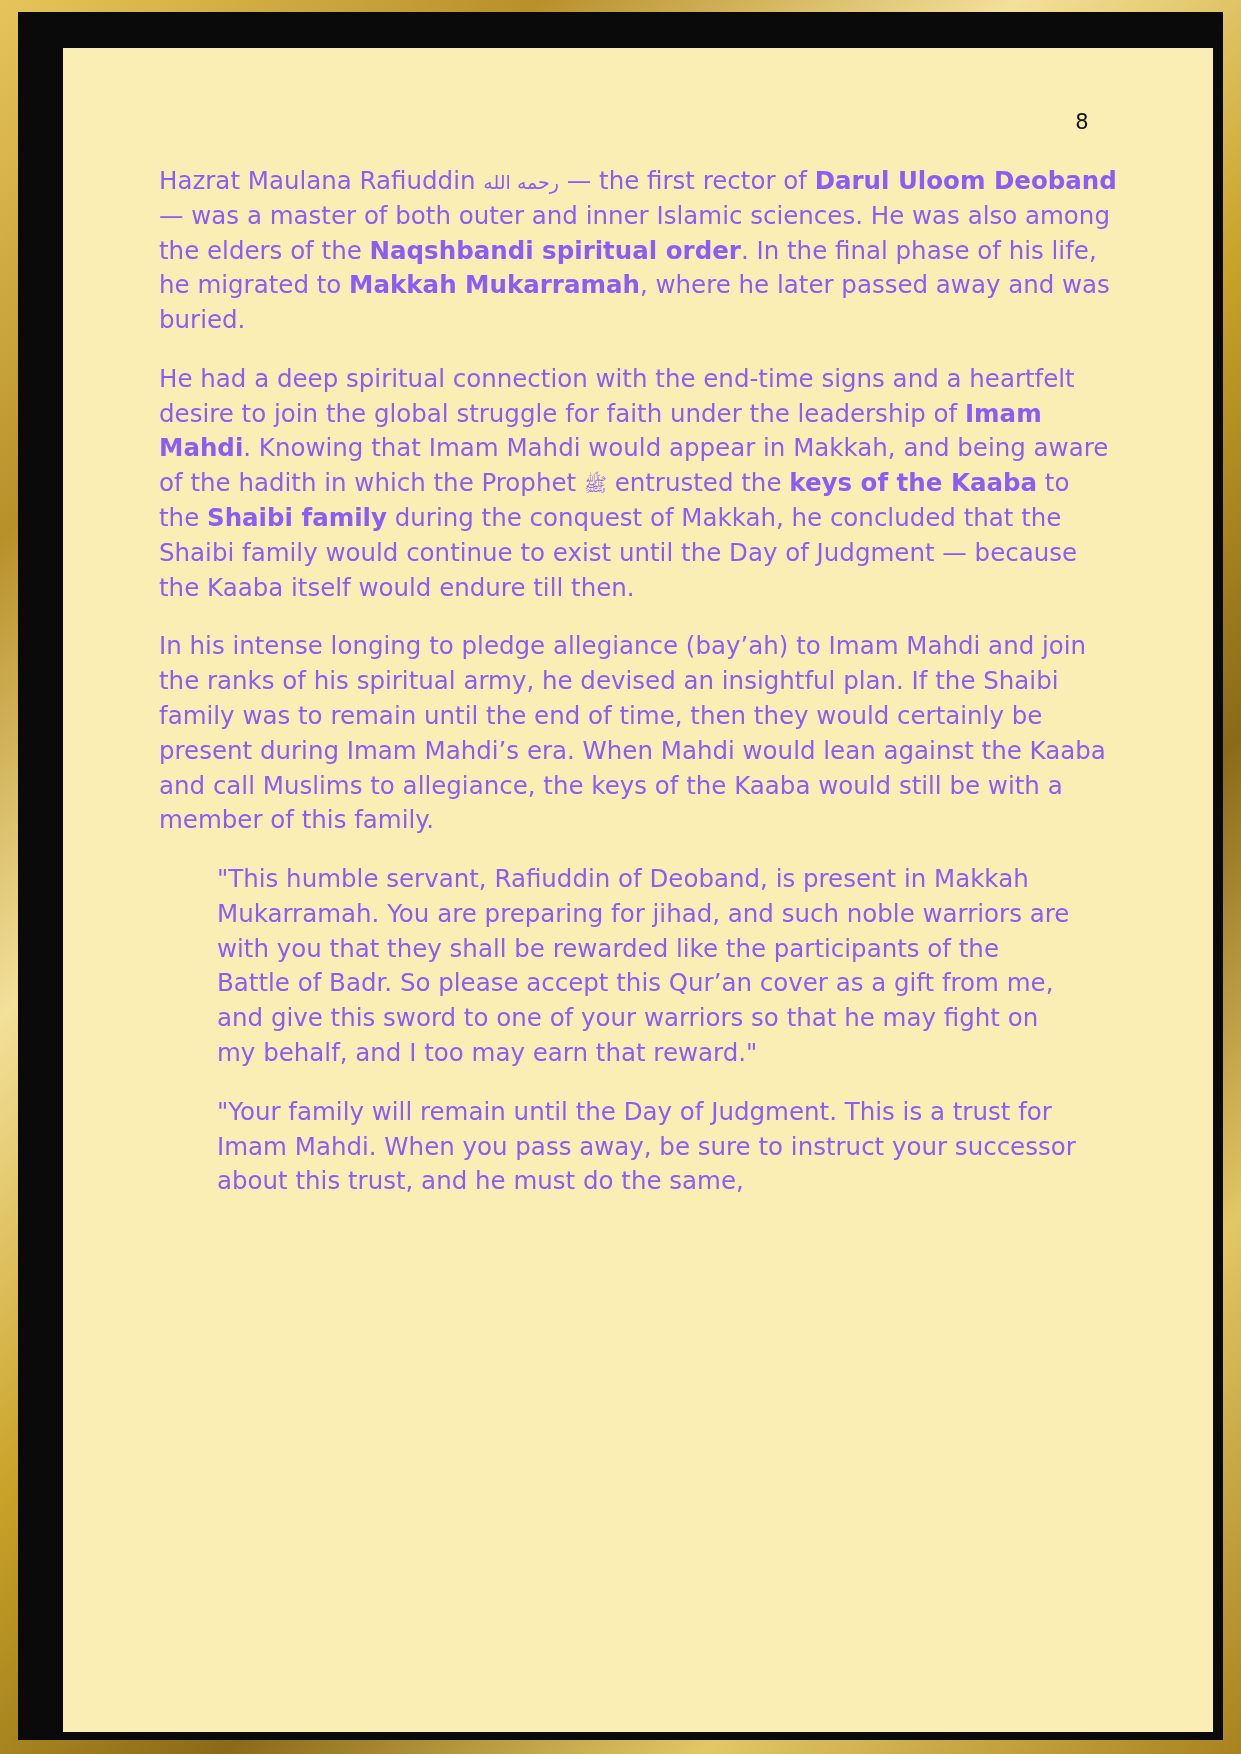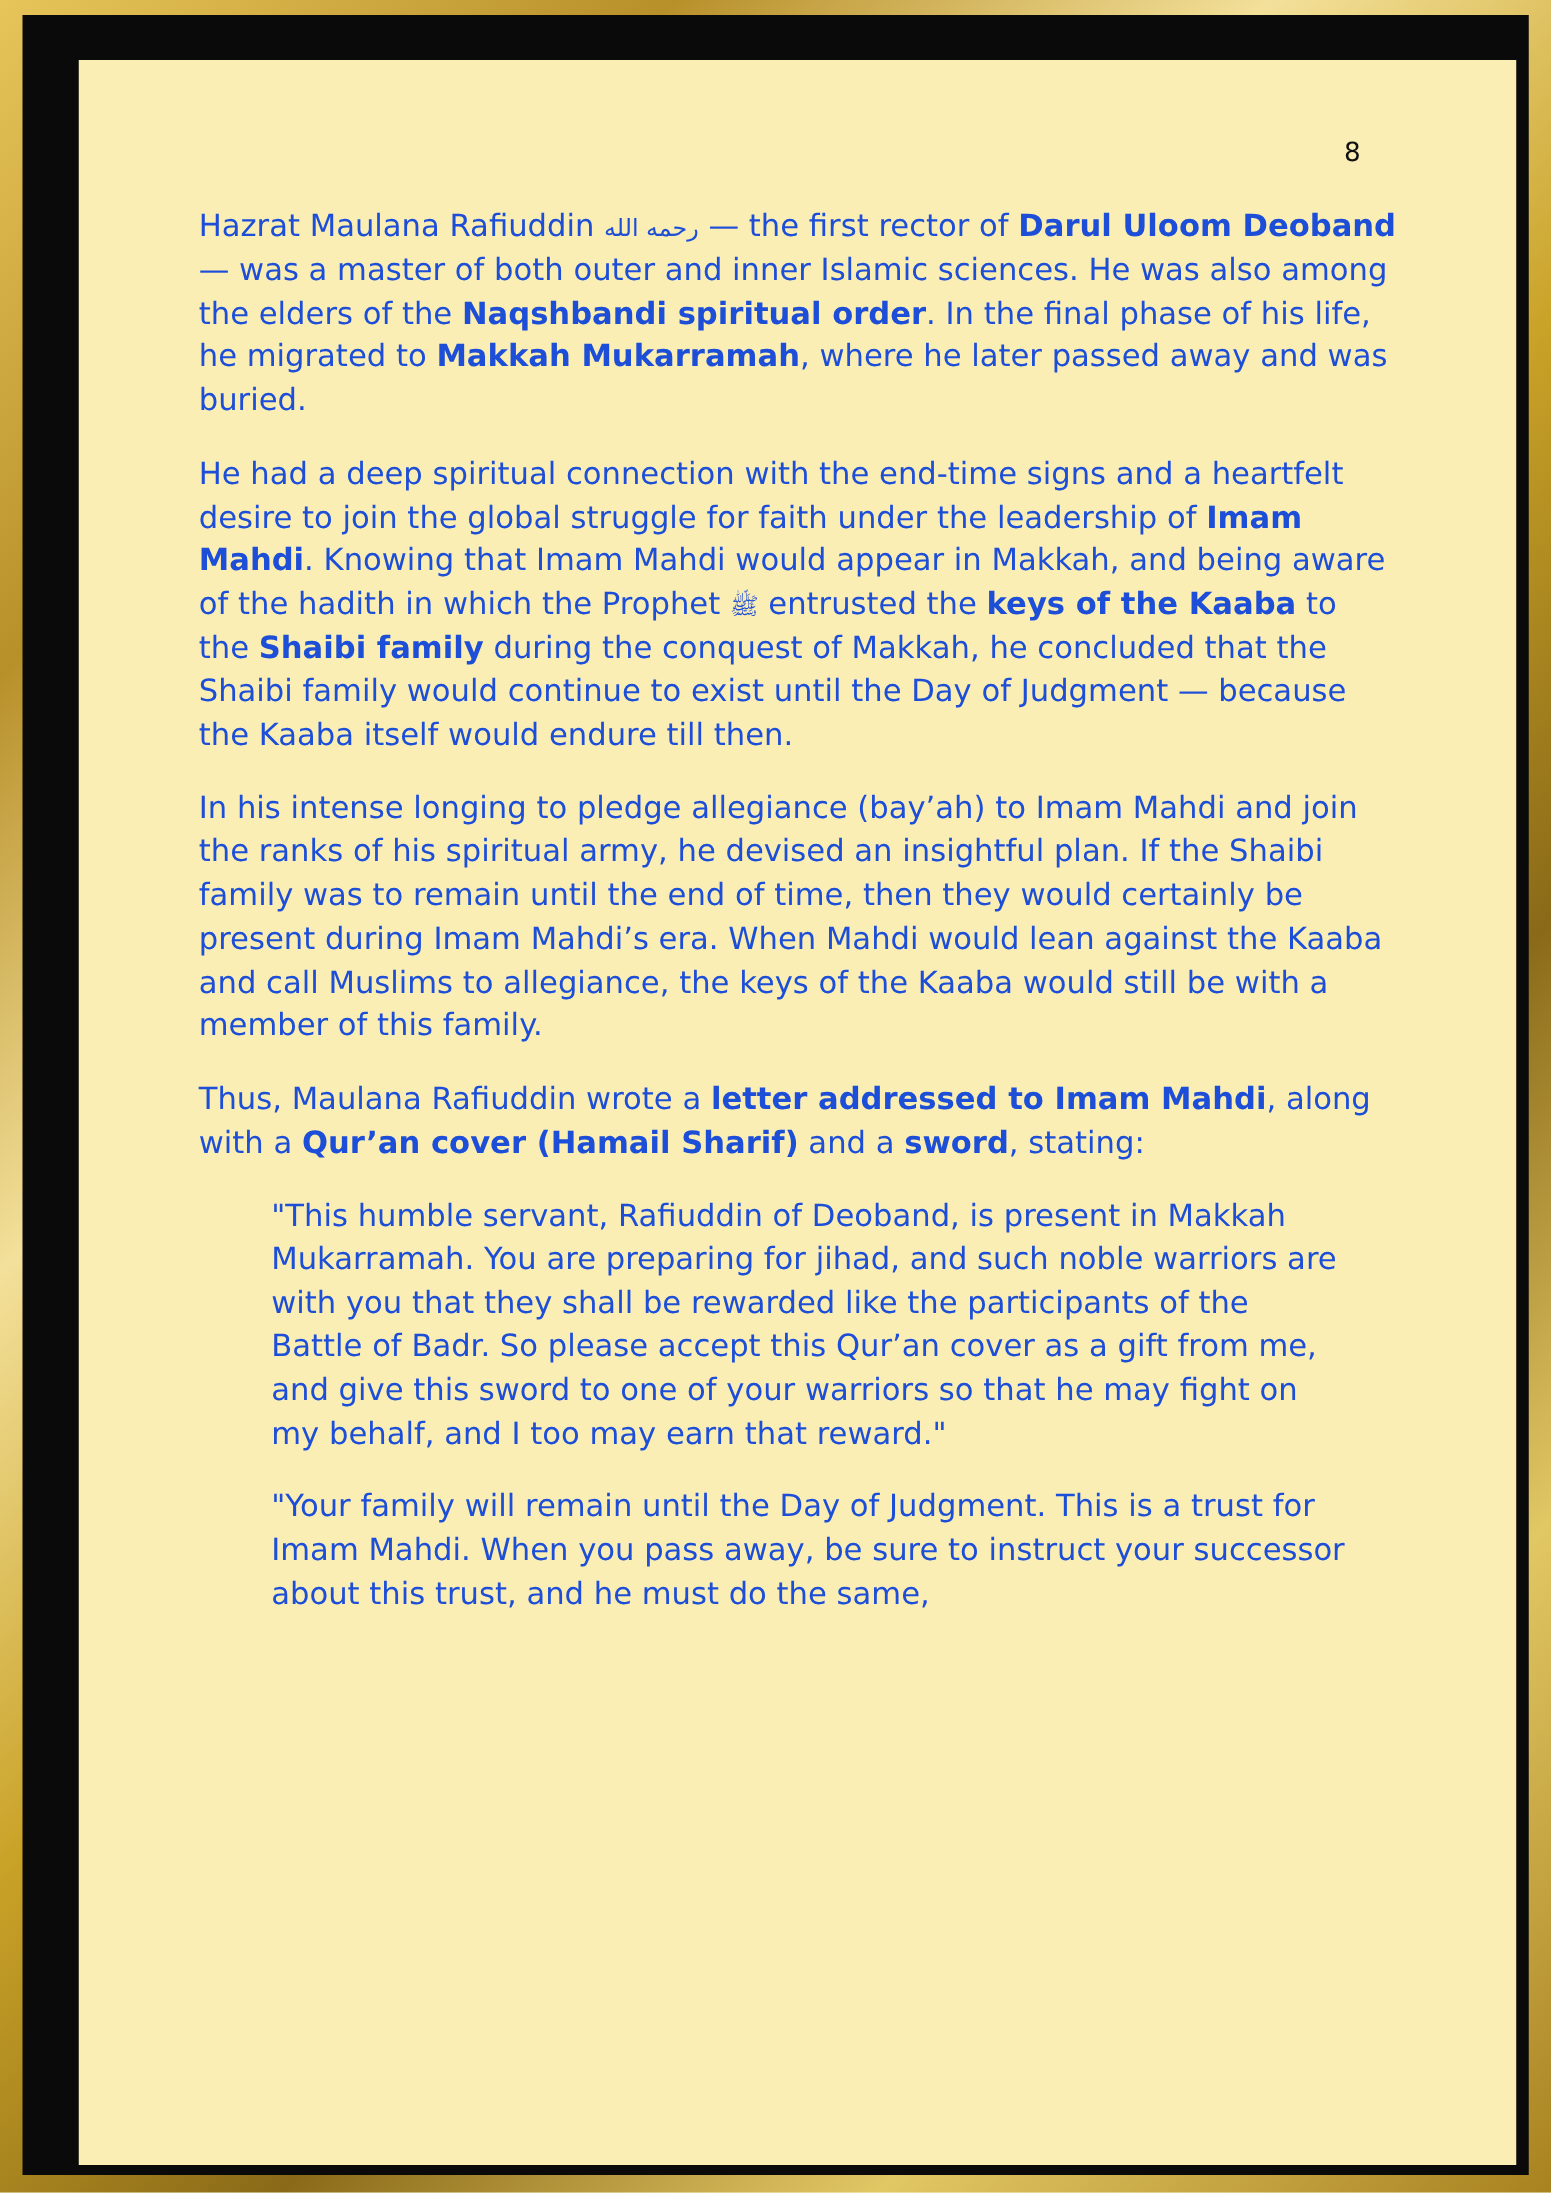--- a/index.html
+++ b/index.html
@@ -43,21 +43,21 @@
     overflow: hidden;
   }
   .page-number {
     text-align: right;
     font-size: 21px;
     color: #111;
     letter-spacing: 0.5px;
     margin: 0 28px 18px 0;
   }
   .content {
-    color: #1d4ed8;
+    color: #8b5cf6;
     font-size: 24.5px;
     line-height: 1.42;
     margin-top: 30px;
   }
   .content p {
     margin: 0 0 24px 0;
   }
   .content p:last-child {
     margin-bottom: 0;
   }
@@ -80,19 +80,18 @@
 <body>
 
 <div class="gold-frame">
   <div class="black-frame">
     <div class="page">
       <div class="page-number">8</div>
       <div class="content" id="content">
           <p class=""><span>Hazrat Maulana Rafiuddin </span><span class="ar">رحمه الله</span><span> — the first rector of </span><span class="b">Darul Uloom Deoband</span><span> — was a master of both outer and inner Islamic sciences. He was also among the elders of the </span><span class="b">Naqshbandi spiritual order</span><span>. In the final phase of his life, he migrated to </span><span class="b">Makkah Mukarramah</span><span>, where he later passed away and was buried.</span></p>
           <p class=""><span>He had a deep spiritual connection with the end-time signs and a heartfelt desire to join the global struggle for faith under the leadership of </span><span class="b">Imam Mahdi</span><span>. Knowing that Imam Mahdi would appear in Makkah, and being aware of the hadith in which the Prophet </span><span class="ar">ﷺ</span><span> entrusted the </span><span class="b">keys of the Kaaba</span><span> to the </span><span class="b">Shaibi family</span><span> during the conquest of Makkah, he concluded that the Shaibi family would continue to exist until the Day of Judgment — because the Kaaba itself would endure till then.</span></p>
           <p class=""><span>In his intense longing to pledge allegiance (bay’ah) to Imam Mahdi and join the ranks of his spiritual army, he devised an insightful plan. If the Shaibi family was to remain until the end of time, then they would certainly be present during Imam Mahdi’s era. When Mahdi would lean against the Kaaba and call Muslims to allegiance, the keys of the Kaaba would still be with a member of this family.</span></p>
-          <p class=""><span>Thus, Maulana Rafiuddin wrote a </span><span class="b">letter addressed to Imam Mahdi</span><span>, along with a </span><span class="b">Qur’an cover (Hamail Sharif)</span><span> and a </span><span class="b">sword</span><span>, stating:</span></p>
           <p class="quote"><span>"This humble servant, Rafiuddin of Deoband, is present in Makkah Mukarramah. You are preparing for jihad, and such noble warriors are with you that they shall be rewarded like the participants of the Battle of Badr. So please accept this Qur’an cover as a gift from me, and give this sword to one of your warriors so that he may fight on my behalf, and I too may earn that reward."</span></p>
           <p class="quote"><span>"Your family will remain until the Day of Judgment. This is a trust for Imam Mahdi. When you pass away, be sure to instruct your successor about this trust, and he must do the same,</span></p>
         </div>
     </div>
   </div>
 </div>
 
 </body></html>

